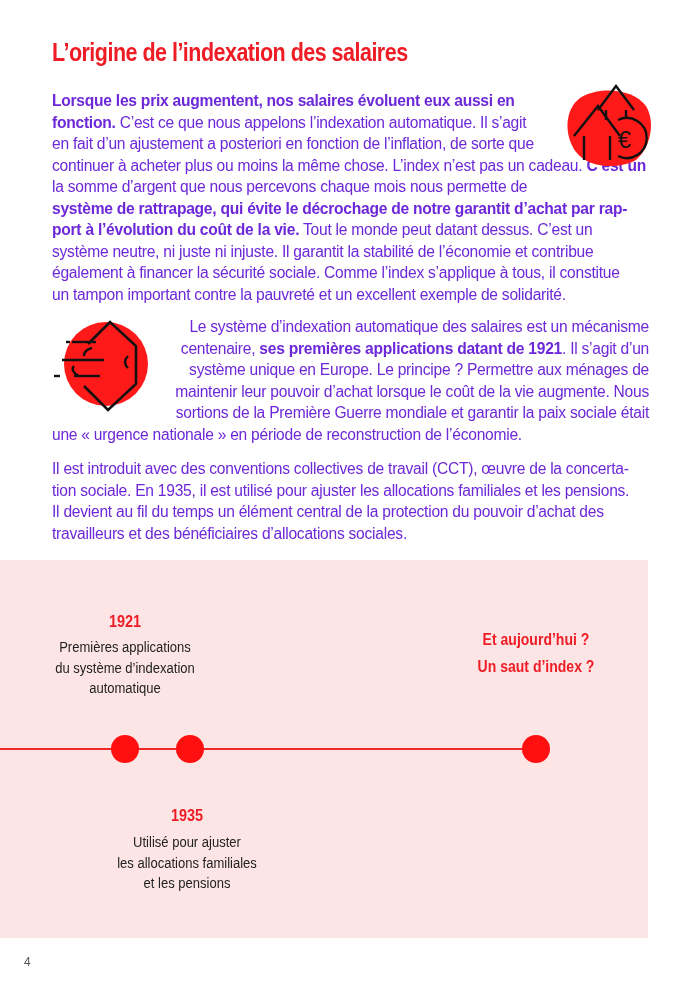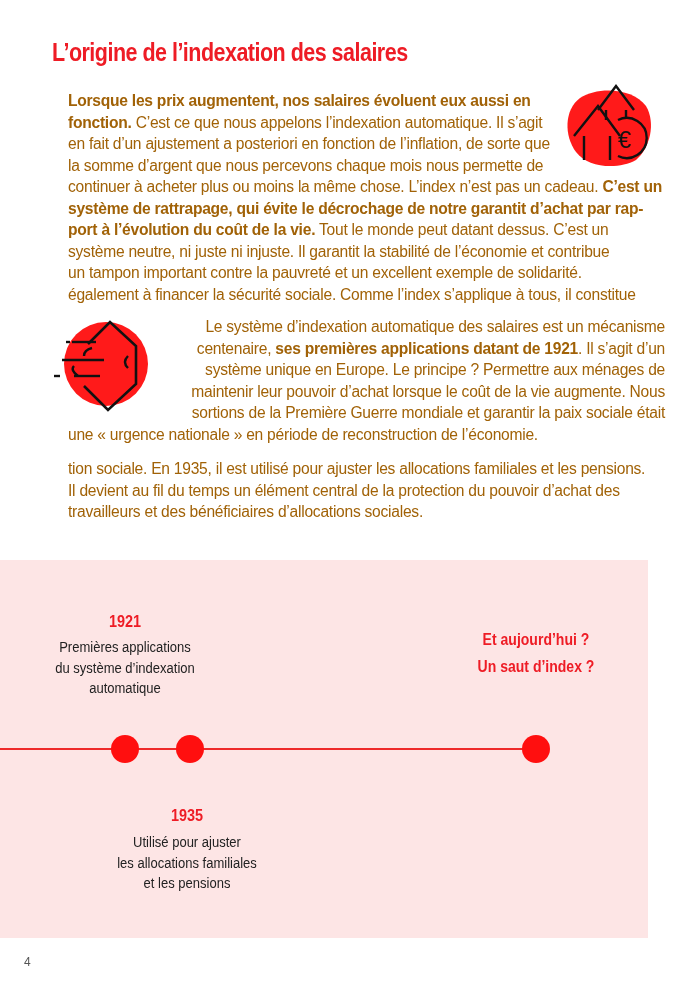--- a/index.html
+++ b/index.html
@@ -8,22 +8,22 @@
 
     .title {
       position: absolute; left: 52px; top: 38px;
       font-family: "Liberation Sans", sans-serif;
       font-size: 25px; color: #ee1c25; letter-spacing: -0.6px;
       transform: scaleX(0.86); transform-origin: left top;
       white-space: nowrap;
     }
 
     .para {
-      position: absolute; left: 68px;
-      font-size: 15.6px; line-height: 21.5px; color: #a16207;
+      position: absolute; left: 52px;
+      font-size: 15.6px; line-height: 21.5px; color: #6d28d9;
       letter-spacing: -0.25px;
     }
     .para b { font-weight: bold; }
     .line { display: block; white-space: nowrap; }
     .p1 { top: 90px; width: 600px; }
     .p2 { top: 316px; width: 600px; }
     .p2 .line.ind { padding-left: 103px; text-align: right; width: 597px; }
     .p3 { top: 458px; width: 600px; }
 
     .icon-money { position: absolute; left: 558px; top: 78px; width: 100px; height: 92px; }
@@ -59,27 +59,27 @@
   </style>
 </head>
 <body>
 
 <h1 class="title">L’origine de l’indexation des salaires</h1>
 
 <div class="para p1">
   <span class="line"><b>Lorsque les prix augmentent, nos salaires évoluent eux aussi en</b></span>
   <span class="line"><b>fonction.</b><span> C’est ce que nous appelons l’indexation automatique. Il s’agit</span></span>
   <span class="line"><span>en fait d’un ajustement a posteriori en fonction de l’inflation, de sorte que</span></span>
+  <span class="line"><span>continuer à acheter plus ou moins la même chose. L’index n’est pas un cadeau. </span><b>C’est un</b></span>
   <span class="line"><span>la somme d’argent que nous percevons chaque mois nous permette de</span></span>
-  <span class="line"><span>continuer à acheter plus ou moins la même chose. L’index n’est pas un cadeau. </span><b>C’est un</b></span>
   <span class="line"><b>système de rattrapage, qui évite le décrochage de notre garantit d’achat par rap-</b></span>
   <span class="line"><b>port à l’évolution du coût de la vie.</b><span> Tout le monde peut datant dessus. C’est un</span></span>
   <span class="line"><span>système neutre, ni juste ni injuste. Il garantit la stabilité de l’économie et contribue</span></span>
+  <span class="line"><span>également à financer la sécurité sociale. Comme l’index s’applique à tous, il constitue</span></span>
   <span class="line"><span>un tampon important contre la pauvreté et un excellent exemple de solidarité.</span></span>
-  <span class="line"><span>également à financer la sécurité sociale. Comme l’index s’applique à tous, il constitue</span></span>
 </div>
 
 <svg class="icon-money" viewBox="0 0 100 92">
   <path d="M22 20 C40 8, 75 10, 88 28 C98 45, 92 70, 78 82 C60 92, 30 90, 18 74 C6 58, 6 32, 22 20 Z" fill="#ff1a1a"></path>
   <polyline points="40,32 58,8 76,32" fill="none" stroke="#111" stroke-width="2.4"></polyline>
   <line x1="48" y1="32" x2="48" y2="42" stroke="#111" stroke-width="2.4"></line>
   <line x1="68" y1="32" x2="68" y2="40" stroke="#111" stroke-width="2.4"></line>
   <polyline points="16,58 40,28 62,58" fill="none" stroke="#111" stroke-width="2.4"></polyline>
   <line x1="26" y1="58" x2="26" y2="82" stroke="#111" stroke-width="2.4"></line>
   <line x1="52" y1="58" x2="52" y2="82" stroke="#111" stroke-width="2.4"></line>
@@ -103,20 +103,21 @@
   <line x1="28" y1="28" x2="52" y2="28" stroke="#111" stroke-width="2.4"></line>
   <line x1="22" y1="28" x2="26" y2="28" stroke="#111" stroke-width="2.4"></line>
   <path d="M48 34 Q40 36 40 42" fill="none" stroke="#111" stroke-width="2.4"></path>
   <line x1="18" y1="46" x2="60" y2="46" stroke="#111" stroke-width="2.4"></line>
   <path d="M30 52 Q26 56 34 62" fill="none" stroke="#111" stroke-width="2.4"></path>
   <line x1="30" y1="62" x2="56" y2="62" stroke="#111" stroke-width="2.4"></line>
   <line x1="10" y1="62" x2="16" y2="62" stroke="#111" stroke-width="2.4"></line>
 </svg>
 
 <div class="para p3">
+  <span class="line">Il est introduit avec des conventions collectives de travail (CCT), œuvre de la concerta-</span>
   <span class="line">tion sociale. En 1935, il est utilisé pour ajuster les allocations familiales et les pensions.</span>
   <span class="line">Il devient au fil du temps un élément central de la protection du pouvoir d’achat des</span>
   <span class="line">travailleurs et des bénéficiaires d’allocations sociales.</span>
 </div>
 
 <div class="timeline-panel"></div>
 
 <div class="tl-year" style="left:95px; top:612px; width:60px;">1921</div>
 <div class="tl-desc" style="left:25px; top:637px; width:200px;">
   <div>Premières applications</div>

